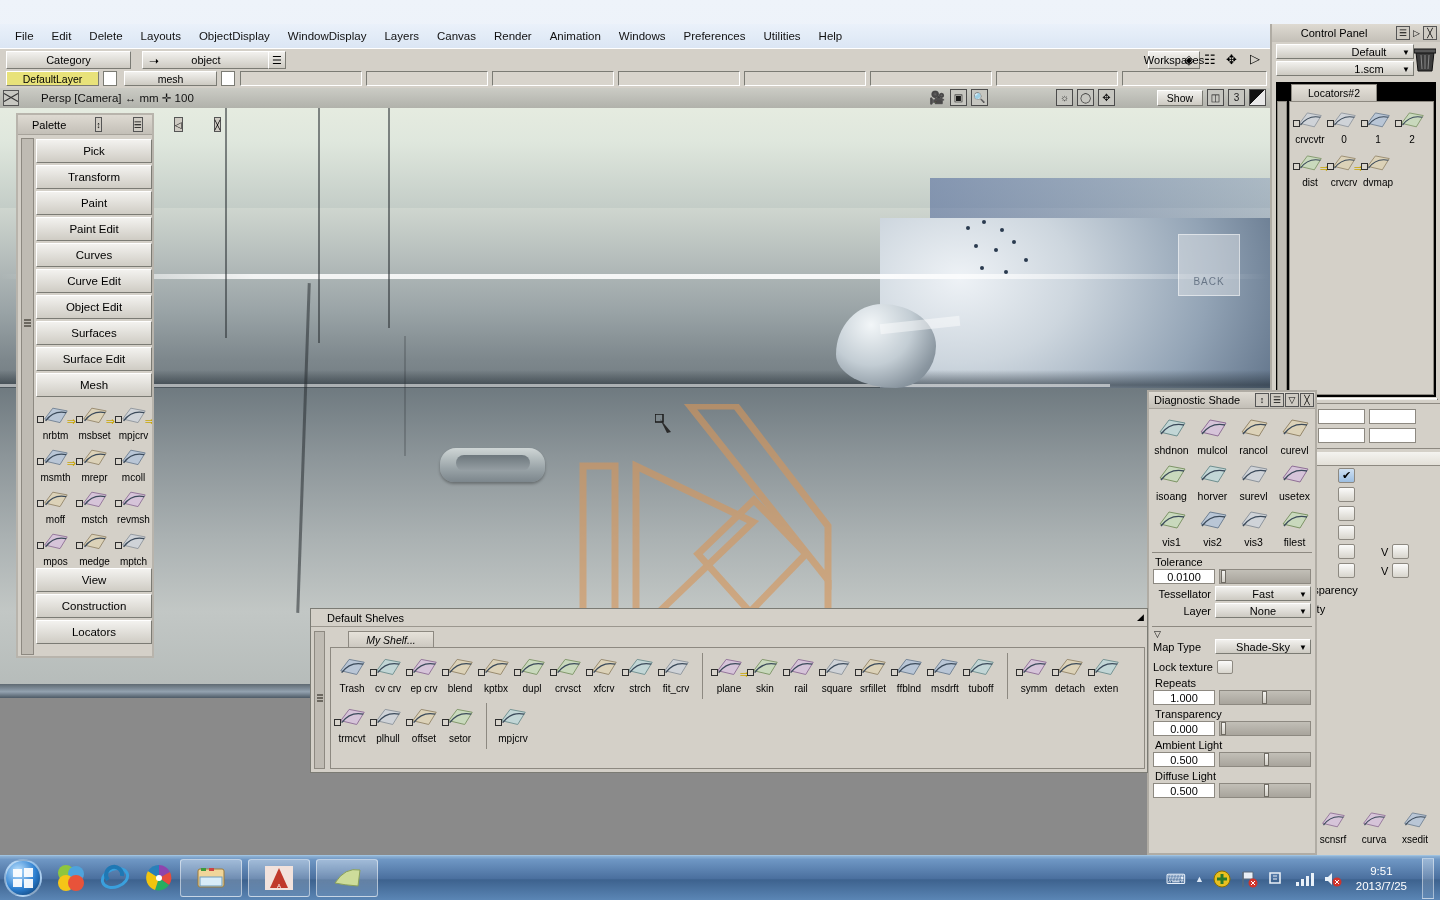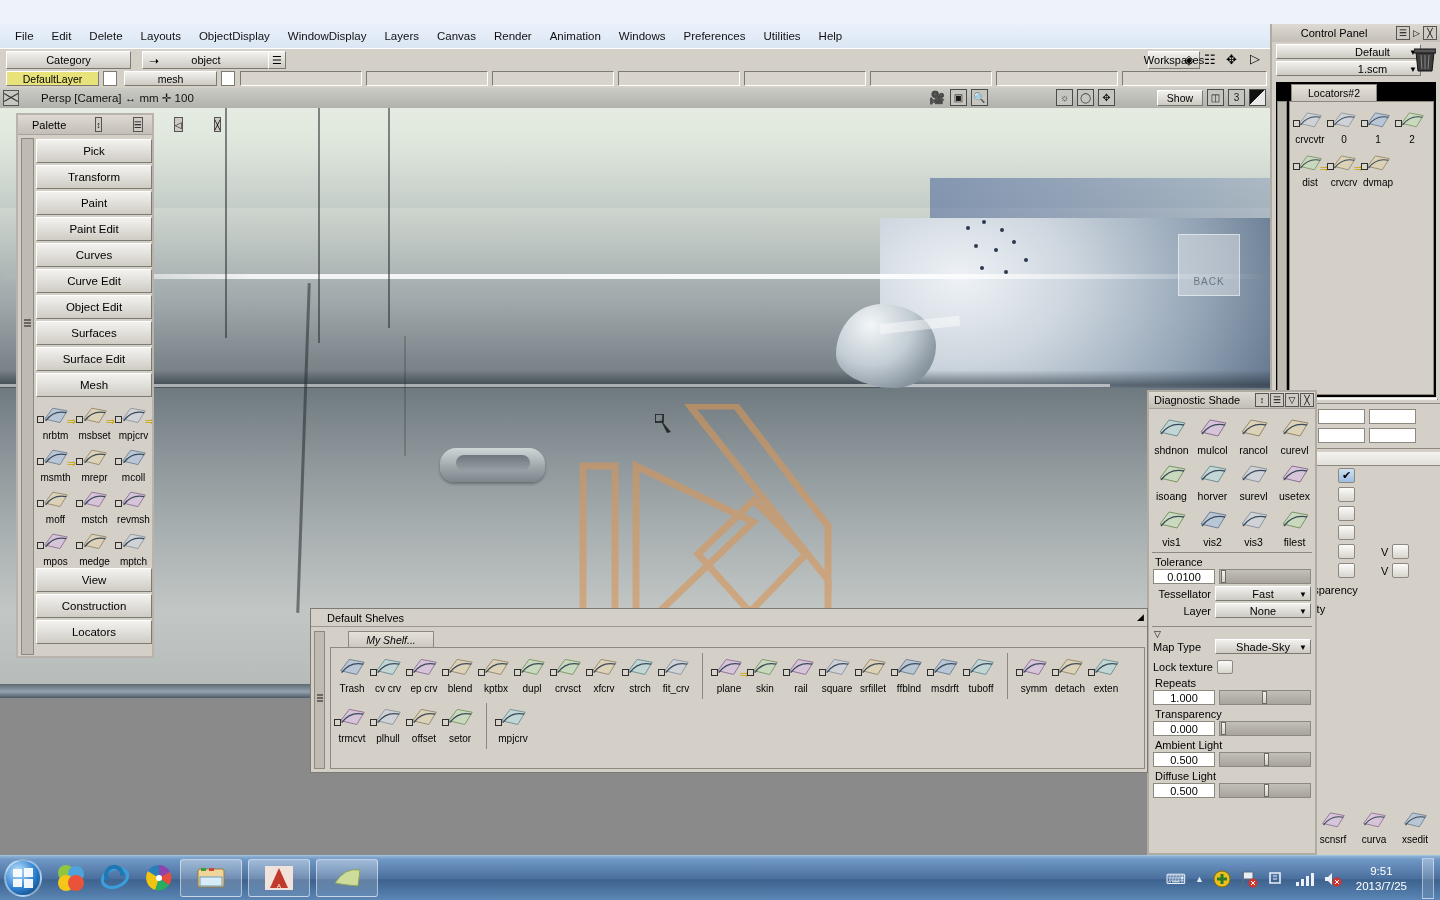--- a/index.html
+++ b/index.html
@@ -128,21 +128,21 @@
   .palicon .im{width:33px;height:27px;margin:0 auto;position:relative;}
   .palicon .lb{font-size:10px;line-height:11px;}
   .opt{position:absolute;left:-2px;top:-2px;width:7px;height:7px;border:1px solid #2f2f2f;background:#d9d5cd;}
   .arr{position:absolute;right:-4px;top:-3px;color:#c8a400;font-size:11px;}
 
   
   #cpanel{position:absolute;left:1270px;top:24px;width:170px;height:831px;background:#d4d0c8;
     border-left:2px solid #b0aca4;}
   .cp-head{height:18px;background:linear-gradient(#dedad2,#c3bfb7);display:flex;align-items:center;}
   .cp-head .t{flex:1;text-align:center;font-size:11px;}
-  .cpsel{margin:2px 19px 0 4px;height:15px;background:linear-gradient(#f2f1ee,#cdcac2);
+  .cpsel{margin:2px 26px 0 4px;height:15px;background:linear-gradient(#f2f1ee,#cdcac2);
     border:1px solid #fff;border-right-color:#7b7b74;border-bottom-color:#7b7b74;position:relative;
     display:flex;align-items:center;justify-content:center;font-size:11px;padding-left:48px;}
   .cpsel .cv{position:absolute;right:3px;top:3px;font-size:8px;}
   .trash{position:absolute;right:4px;top:22px;width:22px;height:26px;}
   .cp-tabwrap{position:absolute;left:4px;top:58px;width:160px;height:315px;background:#000;padding:1px;}
   .cp-tab{height:17px;width:86px;margin:1px 0 0 14px;background:linear-gradient(#e6e2da,#cbc7bf);
     border:1px solid #8d8981;border-bottom:none;display:flex;align-items:center;justify-content:center;
     font-size:10.5px;}
   .cp-inner{position:absolute;left:13px;top:19px;width:145px;height:294px;background:#d4d0c8;
     border:1px solid #8d8981;}

